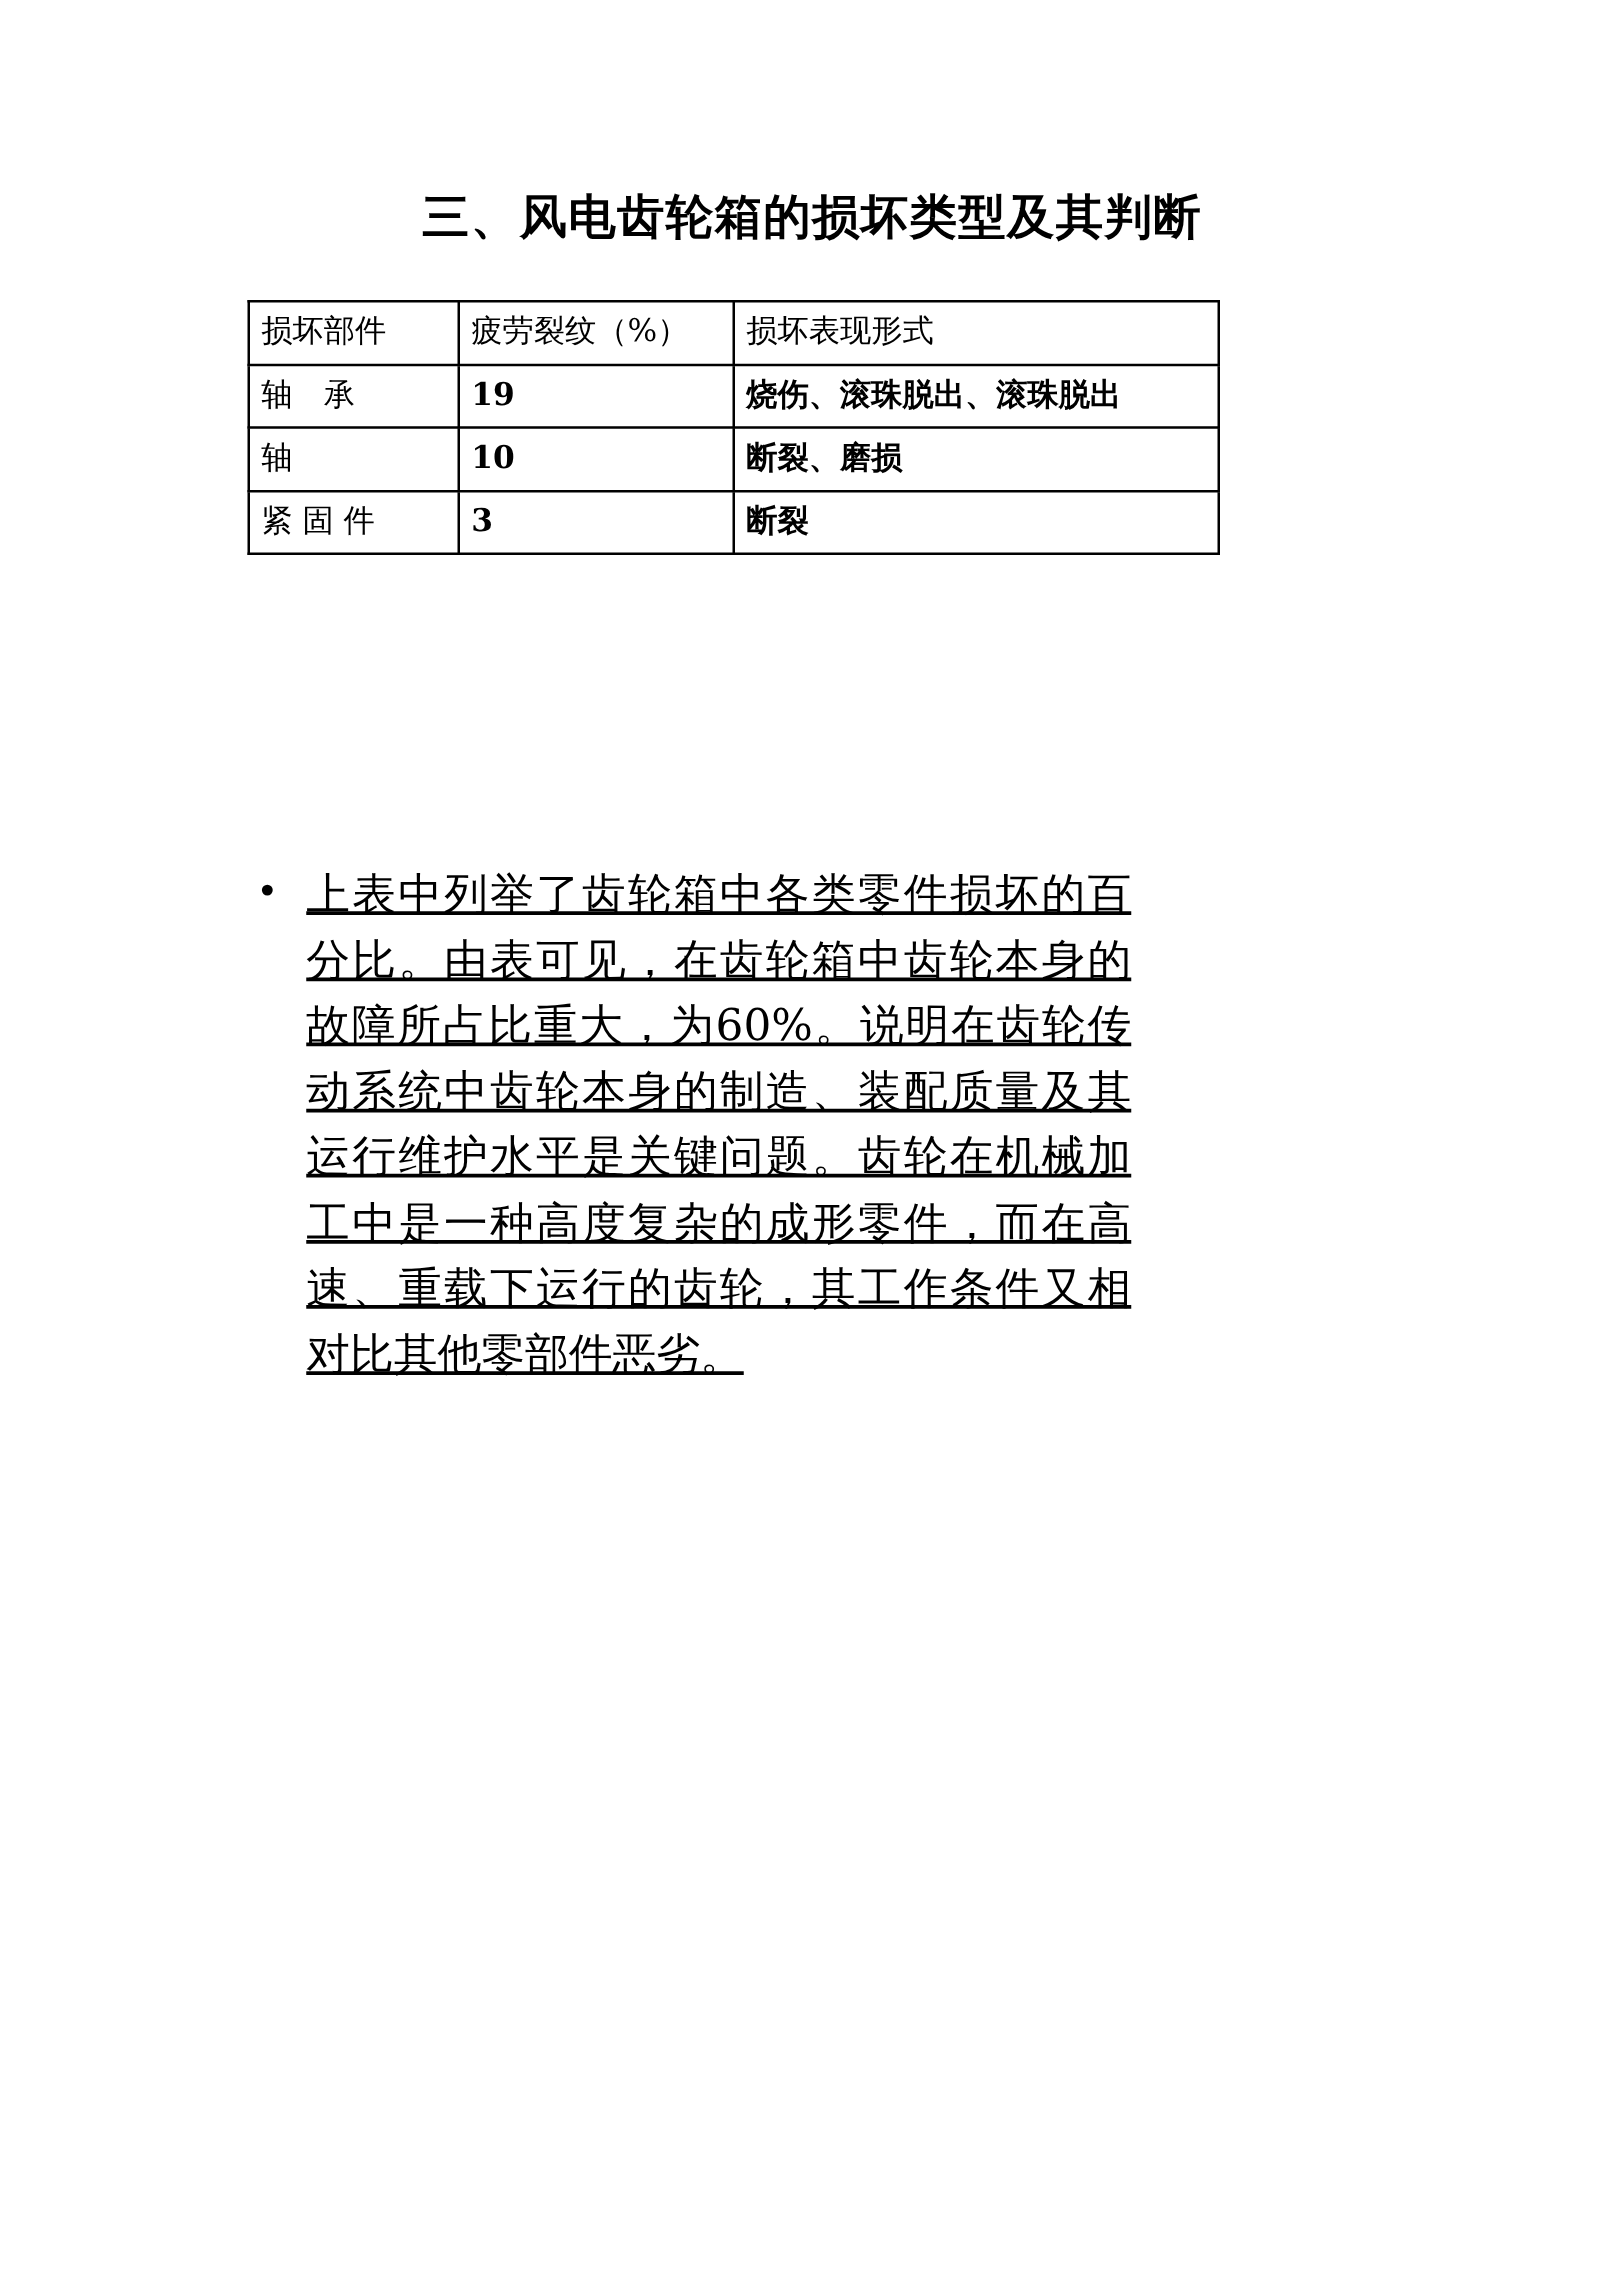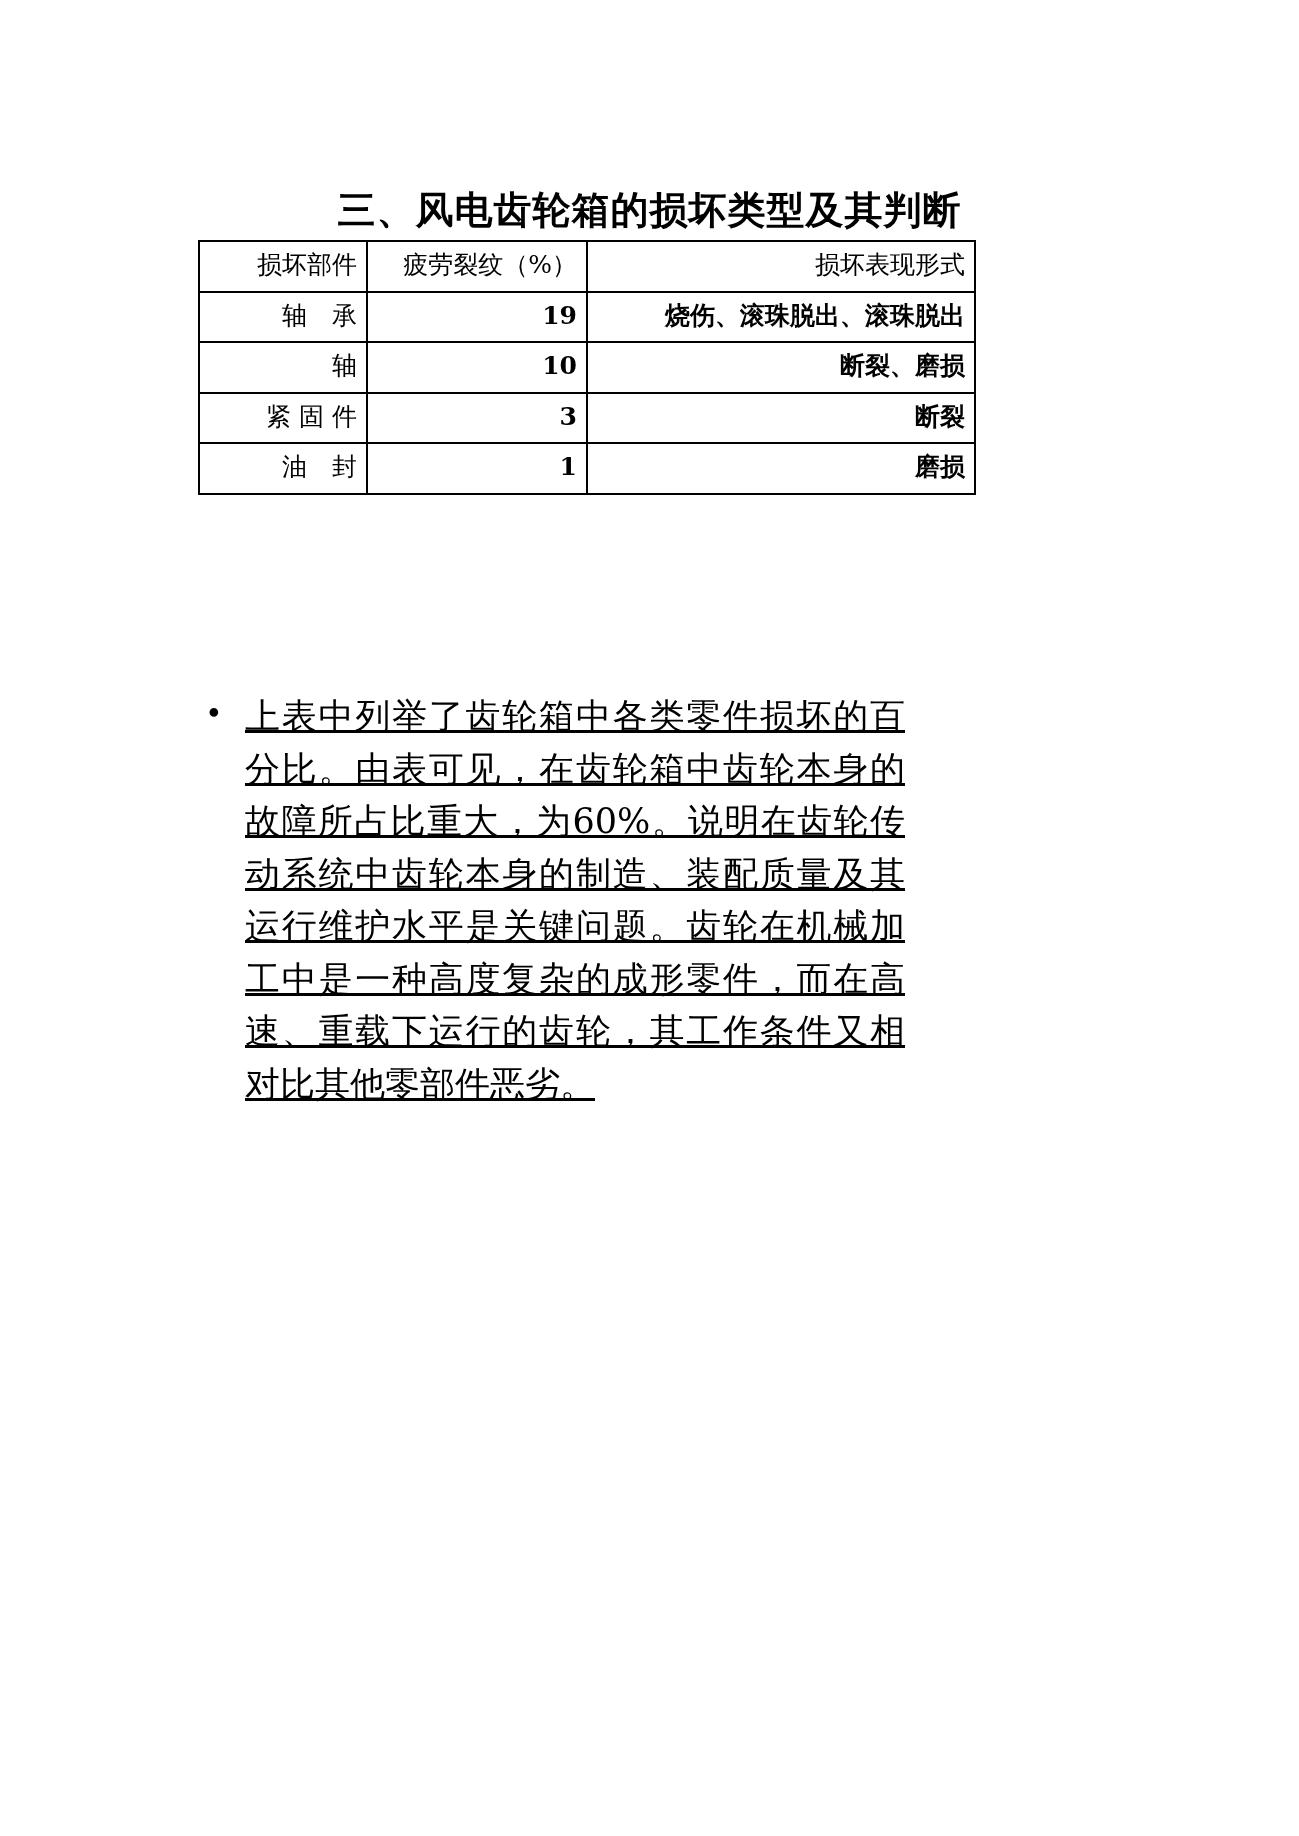--- a/index.html
+++ b/index.html
@@ -24,31 +24,29 @@
   .doc-title {
     position: absolute;
     top: 148px;
     left: 0;
     width: 1299px;
     text-align: center;
     font-size: 38px;
     font-weight: bold;
     letter-spacing: 1px;
     font-family: "DejaVu Serif", "Liberation Serif", serif;
-    margin-top: 37px;
   }
   .damage-table {
     position: absolute;
     top: 240px;
     left: 198px;
     width: 716px;
     border-collapse: collapse;
     table-layout: fixed;
     background: #ffffff;
-    text-align: right;
   }
   .damage-table td {
     border: 2px solid #000000;
     padding: 7px 9px 9px 9px;
     font-size: 25px;
     line-height: 1.30;
     vertical-align: top;
     font-family: "DejaVu Serif", "Liberation Serif", serif;
   }
   .damage-table .col-part { width: 148px; }
@@ -111,25 +109,20 @@
       <tr class="body-row">
         <td class="col-part">轴</td>
         <td class="col-pct">10</td>
         <td class="col-form">断裂、磨损</td>
       </tr>
       <tr class="body-row">
         <td class="col-part">紧 固 件</td>
         <td class="col-pct">3</td>
         <td class="col-form">断裂</td>
       </tr>
-      <tr class="body-row">
-        <td class="col-part">油　封</td>
-        <td class="col-pct">1</td>
-        <td class="col-form">磨损</td>
-      </tr>
     </tbody>
   </table>
 
   <div class="bullet-block">
     <div class="bullet-dot">•</div>
     <div class="bullet-text">上表中列举了齿轮箱中各类零件损坏的百分比。由表可见，在齿轮箱中齿轮本身的故障所占比重大，为60%。说明在齿轮传动系统中齿轮本身的制造、装配质量及其运行维护水平是关键问题。齿轮在机械加工中是一种高度复杂的成形零件，而在高速、重载下运行的齿轮，其工作条件又相对比其他零部件恶劣。</div>
   </div>
 
 </div>
 

